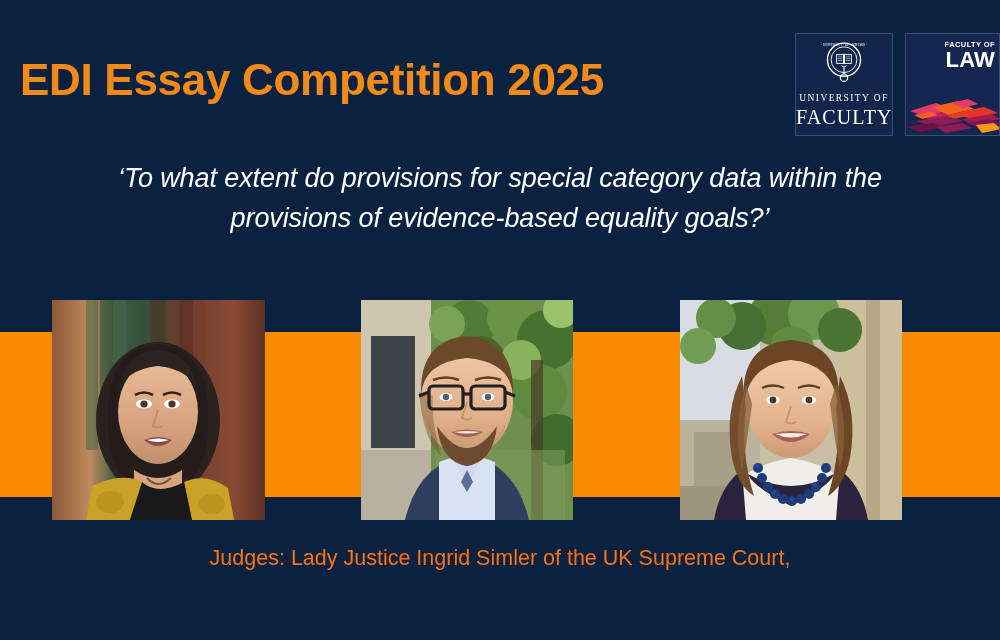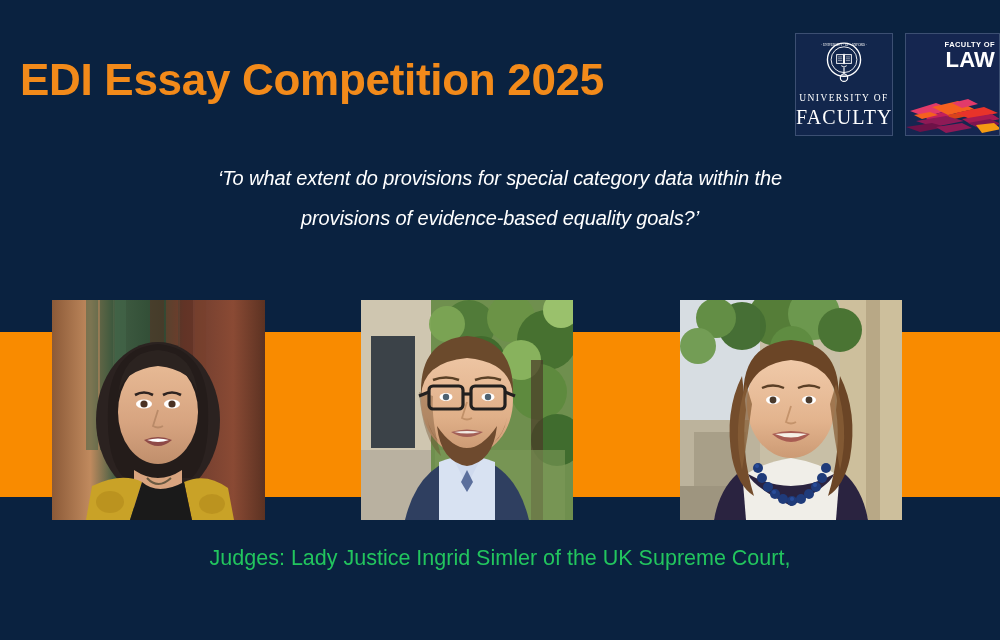--- a/index.html
+++ b/index.html
@@ -131,21 +131,21 @@
 
   
   #quote {
     position: absolute;
     left: 50px;
     top: 158px;
     width: 900px;
     text-align: center;
     color: #ffffff;
     font-style: italic;
-    font-size: 20px;
+    font-size: 27px;
     line-height: 40px;
     letter-spacing: -0.1px;
   }
   #quote .qline { display: block; white-space: nowrap; }
 
   
   .photo {
     position: absolute;
     top: 300px;
     height: 220px;
@@ -156,21 +156,21 @@
   #photo-3 { left: 680px; width: 222px; }
   .photo svg { display: block; width: 100%; height: 100%; }
 
   
   #judges {
     position: absolute;
     left: 100px;
     top: 543px;
     width: 800px;
     text-align: center;
-    color: #22c55e;
+    color: #f97316;
     font-size: 21.5px;
     line-height: 30px;
   }
   #judges .jline { display: block; white-space: nowrap; }
 </style>
 </head>
 <body>
 
 <div id="poster">
 

